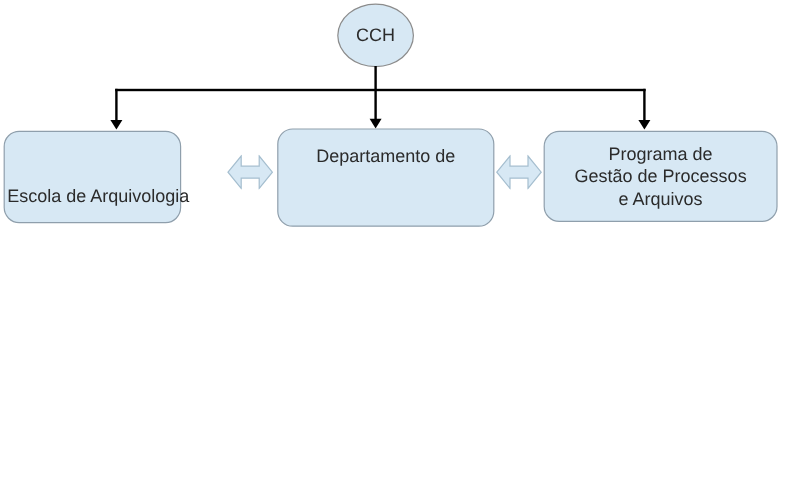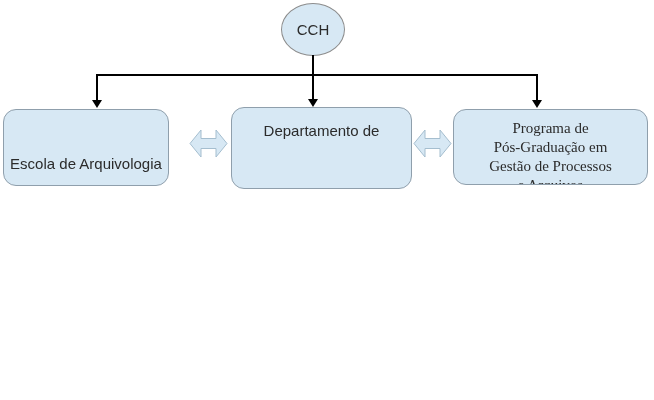--- a/index.html
+++ b/index.html
@@ -21,23 +21,23 @@
     border: 1px solid var(--node_border, #8f9fac);
     border-radius: 13px;
   }
   #root-node {
     left: 281px; top: 3px; width: 64px; height: 53px;
     border-radius: 50%;
     border-color: var(--ellipse_border, #8c8c8c);
     display: flex; align-items: center; justify-content: center;
     font-size: 15px; color: var(--text, #2b2b2b);
   }
-  #box-escola       { left: 3px;   top: 109px; width: 166px; height: 77px; }
+  #box-escola       { left: 3px;   top: 109px; width: 148px; height: 77px; }
   #box-departamento { left: 231px; top: 107px; width: 181px; height: 82px; padding-left: 20px; }
-  #box-programa     { left: 453px; top: 109px; width: 195px; height: 76px; overflow: hidden; font-family: Liberation Serif, serif; }
+  #box-programa     { left: 453px; top: 109px; width: 195px; height: 76px; overflow: hidden; }
 
   .lines {
     position: absolute; left: 2px; right: 2px;
     text-align: center;
     font-size: 15px; line-height: 19px;
     color: var(--text, #2b2b2b);
     white-space: nowrap;
   }
   #box-escola .lines       { top: 44px; }
   #box-departamento .lines { top: 13px; }
@@ -105,19 +105,18 @@
     </div>
   </div>
 
   <svg class="dblarrow" id="dbl-2" viewBox="0 0 39 29">
     <polygon points="1,14.5 12,1 12,9.5 27,9.5 27,1 38,14.5 27,28 27,19.5 12,19.5 12,28"></polygon>
   </svg>
 
   <div class="node" id="box-programa">
     <div class="lines">
       <div>Programa de</div>
-      <div>Pós-Graduação em</div>
       <div>Gestão de Processos</div>
       <div>e Arquivos</div>
     </div>
   </div>
 
 </div>
 
 </body></html>

